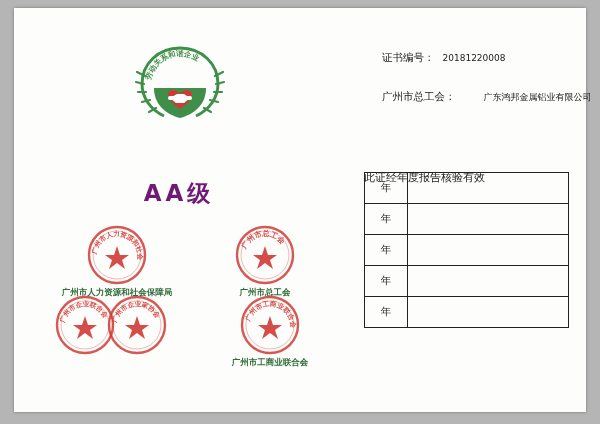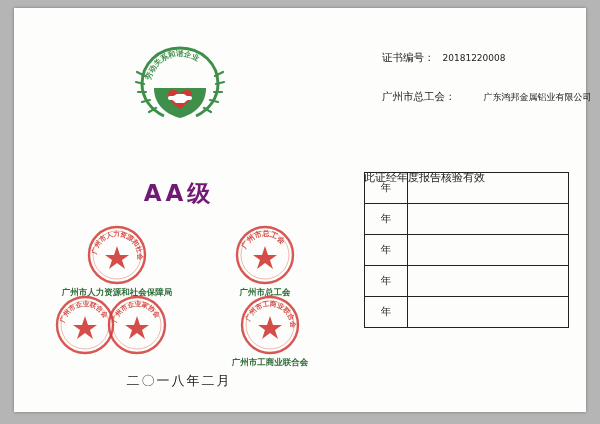--- a/index.html
+++ b/index.html
@@ -281,21 +281,20 @@
               <text font-family="DejaVu Sans, sans-serif" font-size="6.8" fill="#d03a35" font-weight="bold" opacity="0.9">
                 <textPath href="#s4" startOffset="8%">广州市工商业联合会</textPath>
               </text>
               <polygon points="31,22 34,31 43,31 36,36 39,45 31,39 23,45 26,36 19,31 28,31" fill="#d03a35" opacity="0.9"></polygon>
             </svg>
           </div>
           <div class="stamp-caption">广州市工商业联合会</div>
         </div>
       </div>
 
-      <div class="date-line">二〇一八年二月</div>
     </div>
 
     <div class="right">
 
       <div class="field f-cert">
         <span class="field-label">证书编号：</span><span class="field-value">20181220008</span>
       </div>
 
       <div class="field f-holder">
         <span class="field-label">广州市总工会：</span><span class="field-value">广东鸿邦金属铝业有限公司</span>

